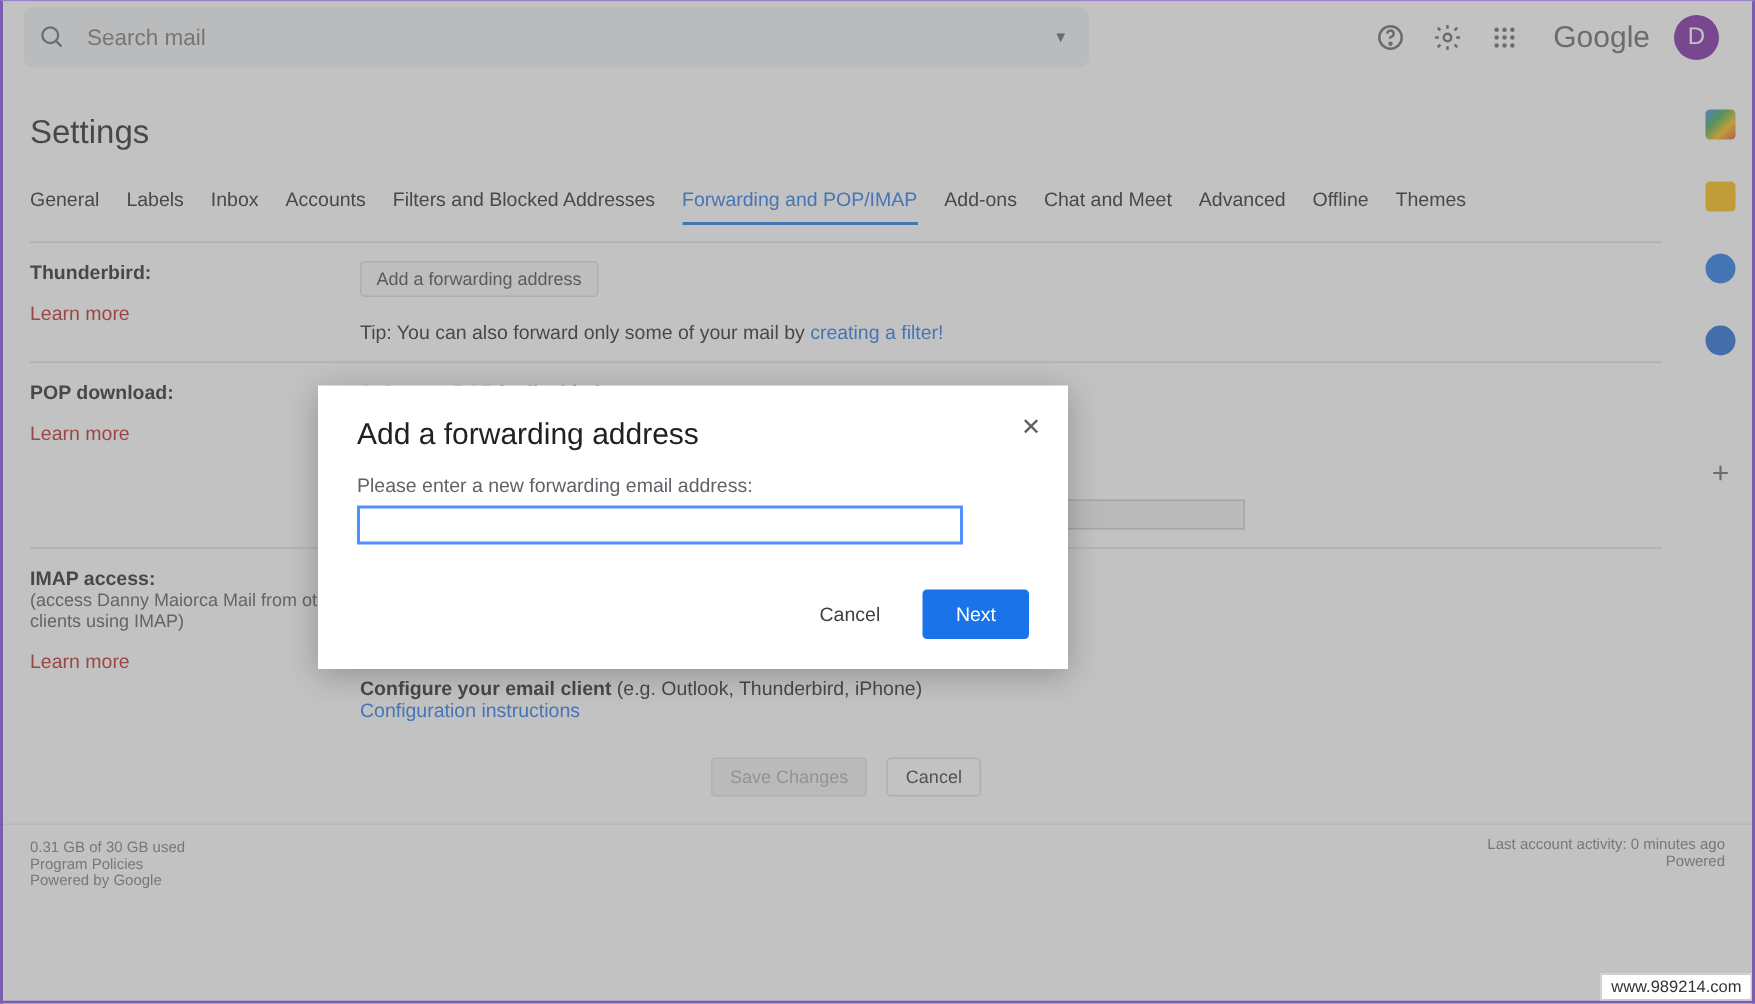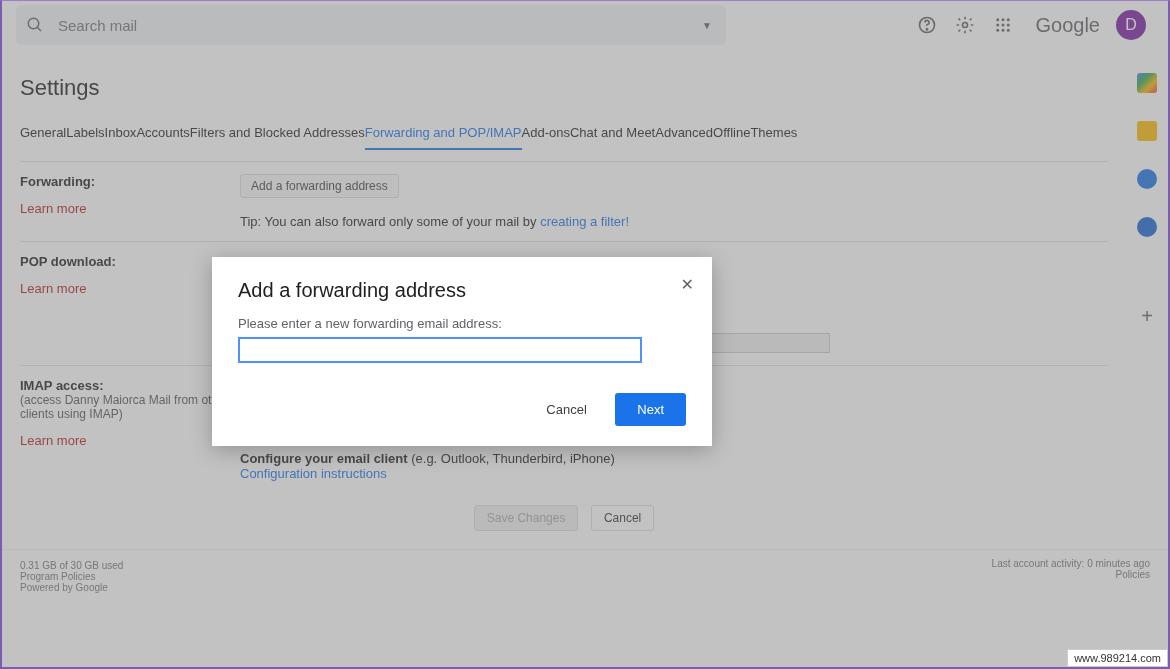--- a/index.html
+++ b/index.html
@@ -16,21 +16,21 @@
   .brand { font-size: 20px; color: #5f6368; font-weight: 500; padding-left: 6px; }
   .avatar { width: 30px; height: 30px; border-radius: 50%; background: #7b1fa2; color: #fff; display: flex; align-items: center; justify-content: center; font-weight: 500; }
 
   .main-wrap { display: flex; }
   .content { flex: 1; padding: 12px 18px 0 18px; }
   .sidepanel { width: 42px; display: flex; flex-direction: column; align-items: center; padding-top: 24px; gap: 28px; }
   .sidepanel .sp { width: 20px; height: 20px; border-radius: 3px; }
 
   h1.settings { font-size: 22px; font-weight: 400; color: #202124; margin: 14px 0 18px 0; }
 
-  .tabs { display: flex; border-bottom: 1px solid transparent; flex-wrap: nowrap; white-space: nowrap; font-size: 13px; color: #1a73e8; margin-bottom: 10px; }
+  .tabs { display: flex; gap: 18px; border-bottom: 1px solid transparent; flex-wrap: nowrap; white-space: nowrap; font-size: 13px; color: #1a73e8; margin-bottom: 10px; }
   .tabs .tab { color: #1a73e8; padding: 6px 0 8px 0; cursor: pointer; }
   .tabs .tab.active { color: #1a73e8; border-bottom: 2px solid #1a73e8; font-weight: 500; }
   .tabs .tab { color: #1a73e8; }
   .tabs .tab { color: #202124; }
   .tabs .tab.link { color: #1a73e8; }
 
   .section { display: flex; border-top: 1px solid #e0e0e0; padding: 12px 0; font-size: 13px; color: #202124; }
   .section:first-of-type { border-top: none; }
   .section .left { width: 220px; flex-shrink: 0; }
   .section .left .title { font-weight: bold; }
@@ -124,21 +124,21 @@
       <span class="tab active link">Forwarding and POP/IMAP</span>
       <span class="tab">Add-ons</span>
       <span class="tab">Chat and Meet</span>
       <span class="tab">Advanced</span>
       <span class="tab">Offline</span>
       <span class="tab">Themes</span>
     </div>
 
     <div class="section">
       <div class="left">
-        <div class="title">Forwarding:</div>
+        <div class="title">Thunderbird:</div>
         <span class="lm">Learn more</span>
       </div>
       <div class="right">
         <button class="btn-outline">Add a forwarding address</button>
         <div class="tip">
           <span>Tip: You can also forward only some of your mail by </span><span class="link">creating a filter!</span>
         </div>
       </div>
     </div>
 
@@ -192,21 +192,21 @@
 </div>
 
 <div class="footer-wrap">
   <span>0.31 GB of 30 GB used</span>
   <div class="mid">
     <div>Program Policies</div>
     <div>Powered by Google</div>
   </div>
   <div style="position:absolute; right:18px; top:8px; text-align:right;">
     <div>Last account activity: 0 minutes ago</div>
-    <div>Policies</div>
+    <div>Powered</div>
   </div>
 </div>
 
 <div class="scrim"></div>
 <div class="modal">
   <h2>Add a forwarding address</h2>
   <span class="close">✕</span>
   <div class="prompt">Please enter a new forwarding email address:</div>
   <input class="addr" type="text" style="">
   <div class="actions">

